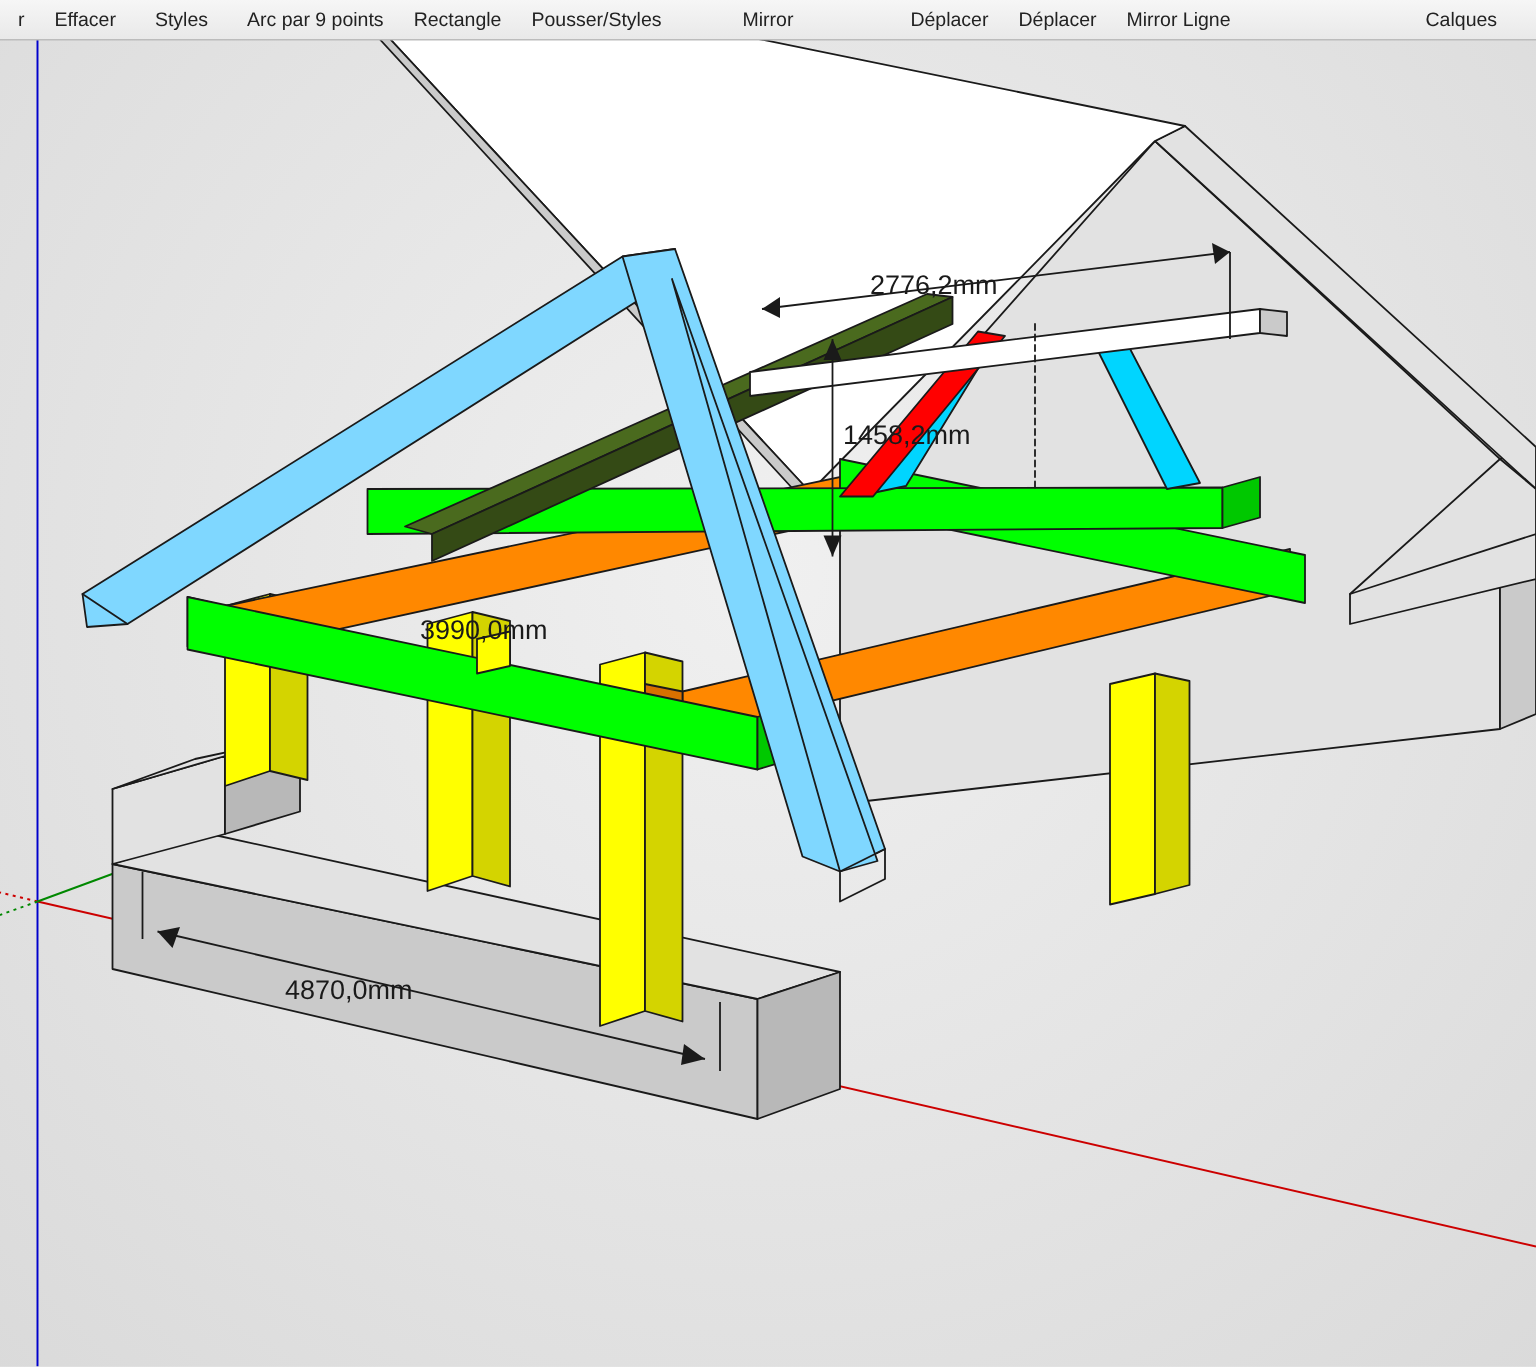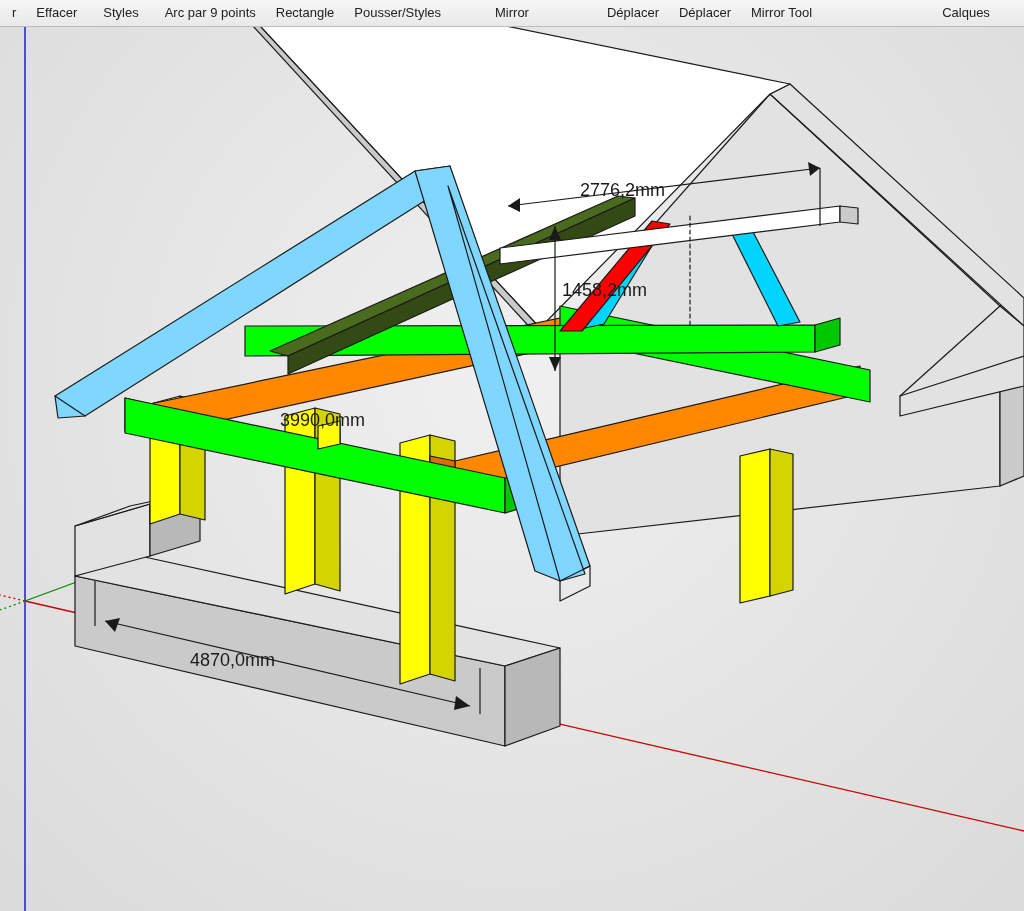--- a/index.html
+++ b/index.html
@@ -84,21 +84,21 @@
   <span class="item">Styles</span>
   <span class="gap-sm"></span>
   <span class="item">Arc par 9 points</span>
   <span class="item">Rectangle</span>
   <span class="item">Pousser/Styles</span>
   <span class="gap-md"></span>
   <span class="item">Mirror</span>
   <span class="gap-lg"></span>
   <span class="item">Déplacer</span>
   <span class="item">Déplacer</span>
-  <span class="item">Mirror Tool</span>
+  <span class="item">Mirror Ligne</span>
   <span class="gap-xl"></span>
   <span class="item">Calques</span>
 </div>
 
 <div class="viewport">
 <svg viewBox="0 0 1024 885">
 
   <line class="axis-blue" x1="25" y1="0" x2="25" y2="575"></line>
   <line class="axis-blue" x1="25" y1="575" x2="25" y2="885"></line>
   <line class="axis-red" x1="25" y1="575" x2="1024" y2="805"></line>

